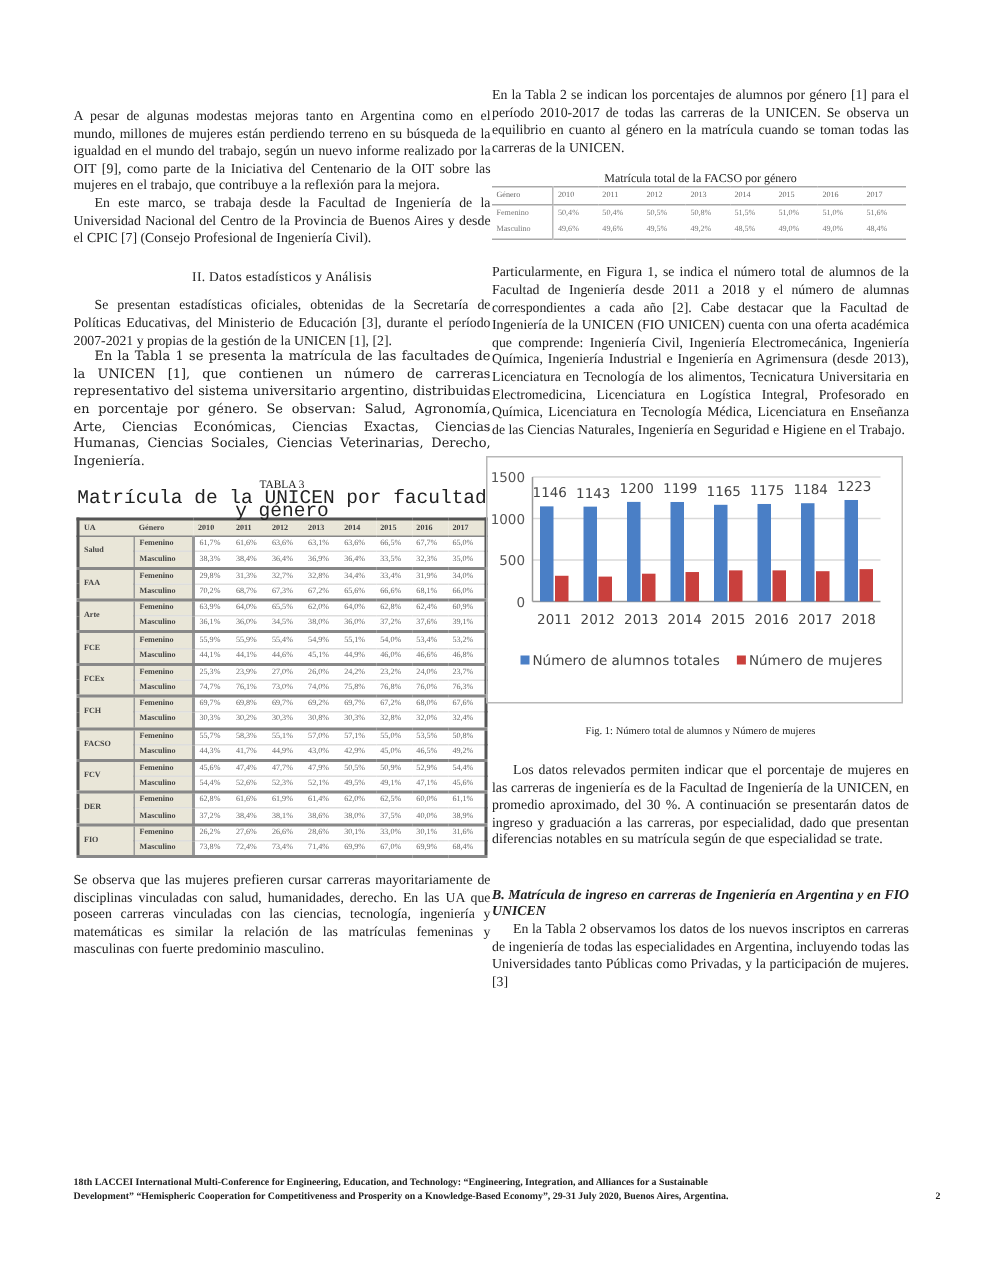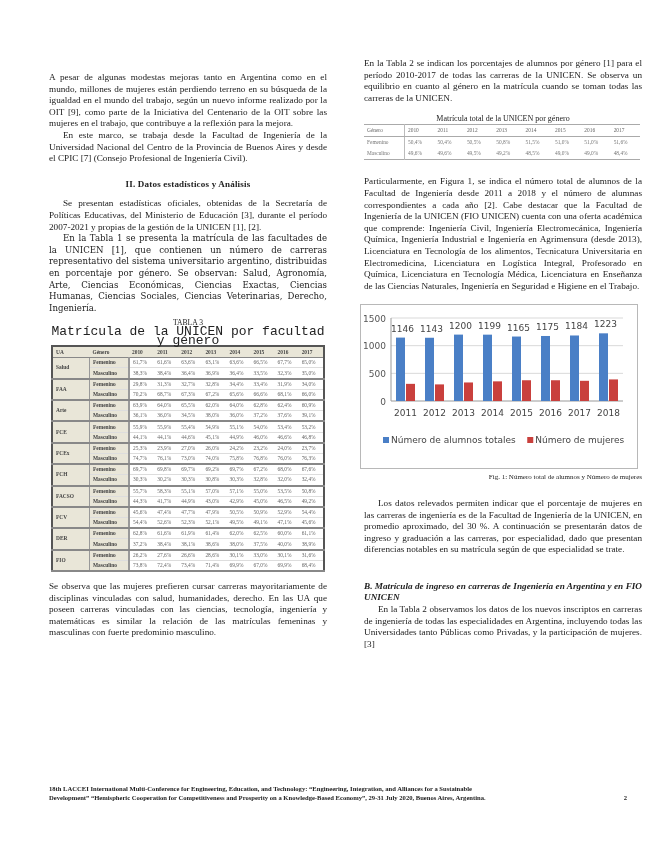--- a/index.html
+++ b/index.html
@@ -2,36 +2,36 @@
 <html><head>
 <meta charset="utf-8">
 <style>
   html, body { margin:0; padding:0; background:#ffffff; }
   body { width:655px; height:848px; position:relative; overflow:hidden;
          font-family:"Liberation Serif", "DejaVu Serif", serif; color:#222; }
   .col { position:absolute; font-size:9.2px; line-height:11.6px; text-align:justify; }
   .col p { margin:0; }
   .indent { text-indent:14px; }
   .left { left:49px; width:278px; top:72px; }
-  .right { left:364px; width:278px; top:58px; }
-  .sec-head { text-align:center; margin:14px 0 8px 0 !important; font-size:9px; letter-spacing:0.2px;font-weight:bold; }
+  .right { left:328px; width:278px; top:58px; }
+  .sec-head { text-align:center; margin:14px 0 8px 0 !important; font-size:9px; letter-spacing:0.2px; }
   .sub-head { font-weight:bold; font-style:italic; }
   .tcaption { text-align:center; font-size:7.6px; line-height:9px; }
   table.t1 { border-collapse:collapse; width:274px; margin-left:2px; font-size:5.4px; line-height:7px; border:2px solid #555; }
   table.t1 th { background:#e9e6d8; font-weight:bold; color:#444; text-align:left; padding:1px 3px; height:8px; border-bottom:1px solid #888; }
   table.t1 td { padding:0 3px; height:9.2px; color:#666; border-bottom:1px solid #ddd; }
   table.t1 td.ua { background:#e9e6d8; font-weight:bold; color:#444; border-right:1px solid #999; border-bottom:2px solid #888; width:30px; }
   table.t1 td.gen { background:#e9e6d8; font-weight:bold; color:#444; border-right:2px solid #999; width:32px; }
   table.t1 tr.last td { border-bottom:2px solid #888; }
   table.t2 { border-collapse:collapse; width:276px; font-size:5.4px; line-height:7px; border-top:1px solid #aaa; border-bottom:1px solid #aaa; }
   table.t2 th { text-align:left; font-weight:normal; color:#666; padding:2px 3px; border-bottom:1px solid #aaa; }
   table.t2 td { color:#777; padding:2px 3px; }
   table.t2 .g { border-right:1px solid #bbb; width:34px; }
   .chart { position:relative; width:276px; height:163px; border:1px solid #b8b8b8; margin:12px 0 0 -4px; font-family:"DejaVu Sans", "Liberation Sans", sans-serif; }
-  .figcap { text-align:right; font-size:7px; margin-top:3px; margin-bottom:14px; }
+  .figcap { text-align:center; font-size:7px; margin-top:13px; margin-bottom:14px; }
   .footer { position:absolute; left:49px; top:784px; width:578px; font-size:6.6px; line-height:9px; font-weight:bold; color:#222; }
   .footer .pg { position:absolute; right:0; bottom:0; }
 </style>
 </head>
 <body>
 
 <div class="col left">
   <p>A pesar de algunas modestas mejoras tanto en Argentina como en el mundo, millones de mujeres están perdiendo terreno en su búsqueda de la igualdad en el mundo del trabajo, según un nuevo informe realizado por la OIT [9], como parte de la Iniciativa del Centenario de la OIT sobre las mujeres en el trabajo, que contribuye a la reflexión para la mejora.</p>
   <p class="indent">En este marco, se trabaja desde la Facultad de Ingeniería de la Universidad Nacional del Centro de la Provincia de Buenos Aires y desde el CPIC [7] (Consejo Profesional de Ingeniería Civil).</p>
   <p class="sec-head">II. Datos estadísticos y Análisis</p>
@@ -291,21 +291,21 @@
     </table>
   </div>
 
   <p style="margin-top:9px;">Se observa que las mujeres prefieren cursar carreras mayoritariamente de disciplinas vinculadas con salud, humanidades, derecho. En las UA que poseen carreras vinculadas con las ciencias, tecnología, ingeniería y matemáticas es similar la relación de las matrículas femeninas y masculinas con fuerte predominio masculino.</p>
 </div>
 
 <div class="col right">
   <p>En la Tabla 2 se indican los porcentajes de alumnos por género [1] para el período 2010-2017 de todas las carreras de la UNICEN. Se observa un equilibrio en cuanto al género en la matrícula cuando se toman todas las carreras de la UNICEN.</p>
 
   <div style="margin-top:10px;">
-    <div class="tcaption" style="font-size:8px; margin-bottom:1px;">Matrícula total de la UNICEN por género</div>
+    <div class="tcaption" style="font-size:8px; margin-bottom:1px;">Matrícula total de la FACSO por género</div>
     <table class="t2">
       <thead>
           <tr id="t2-head">
             <th class="g">Género</th>
             <th class="">2010</th>
             <th class="">2011</th>
             <th class="">2012</th>
             <th class="">2013</th>
             <th class="">2014</th>
             <th class="">2015</th>

